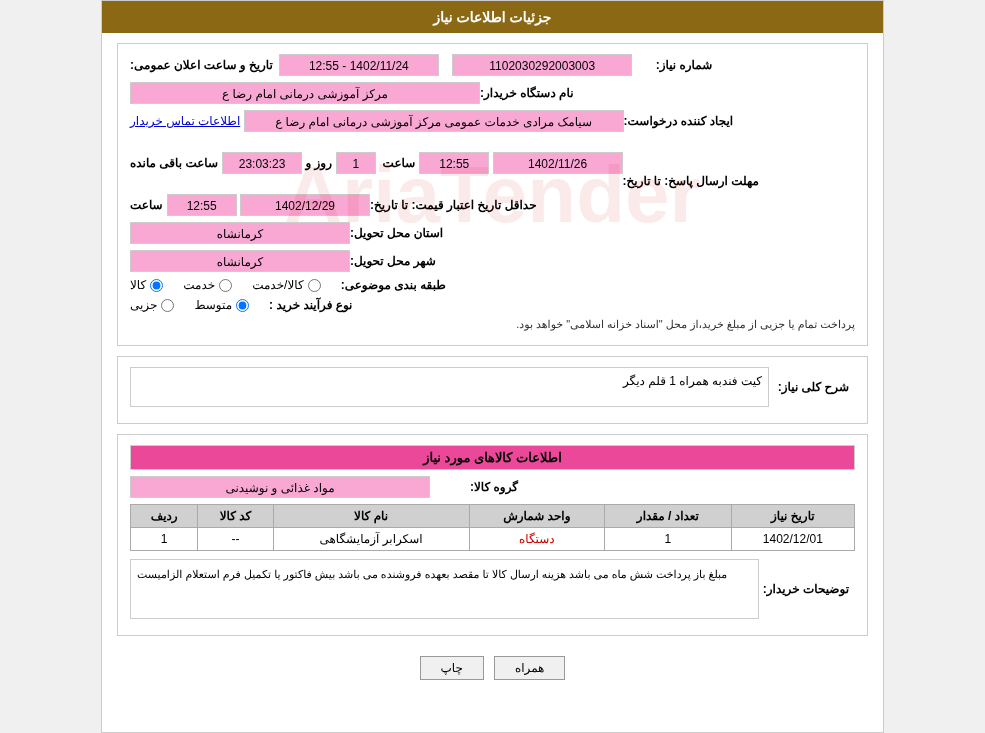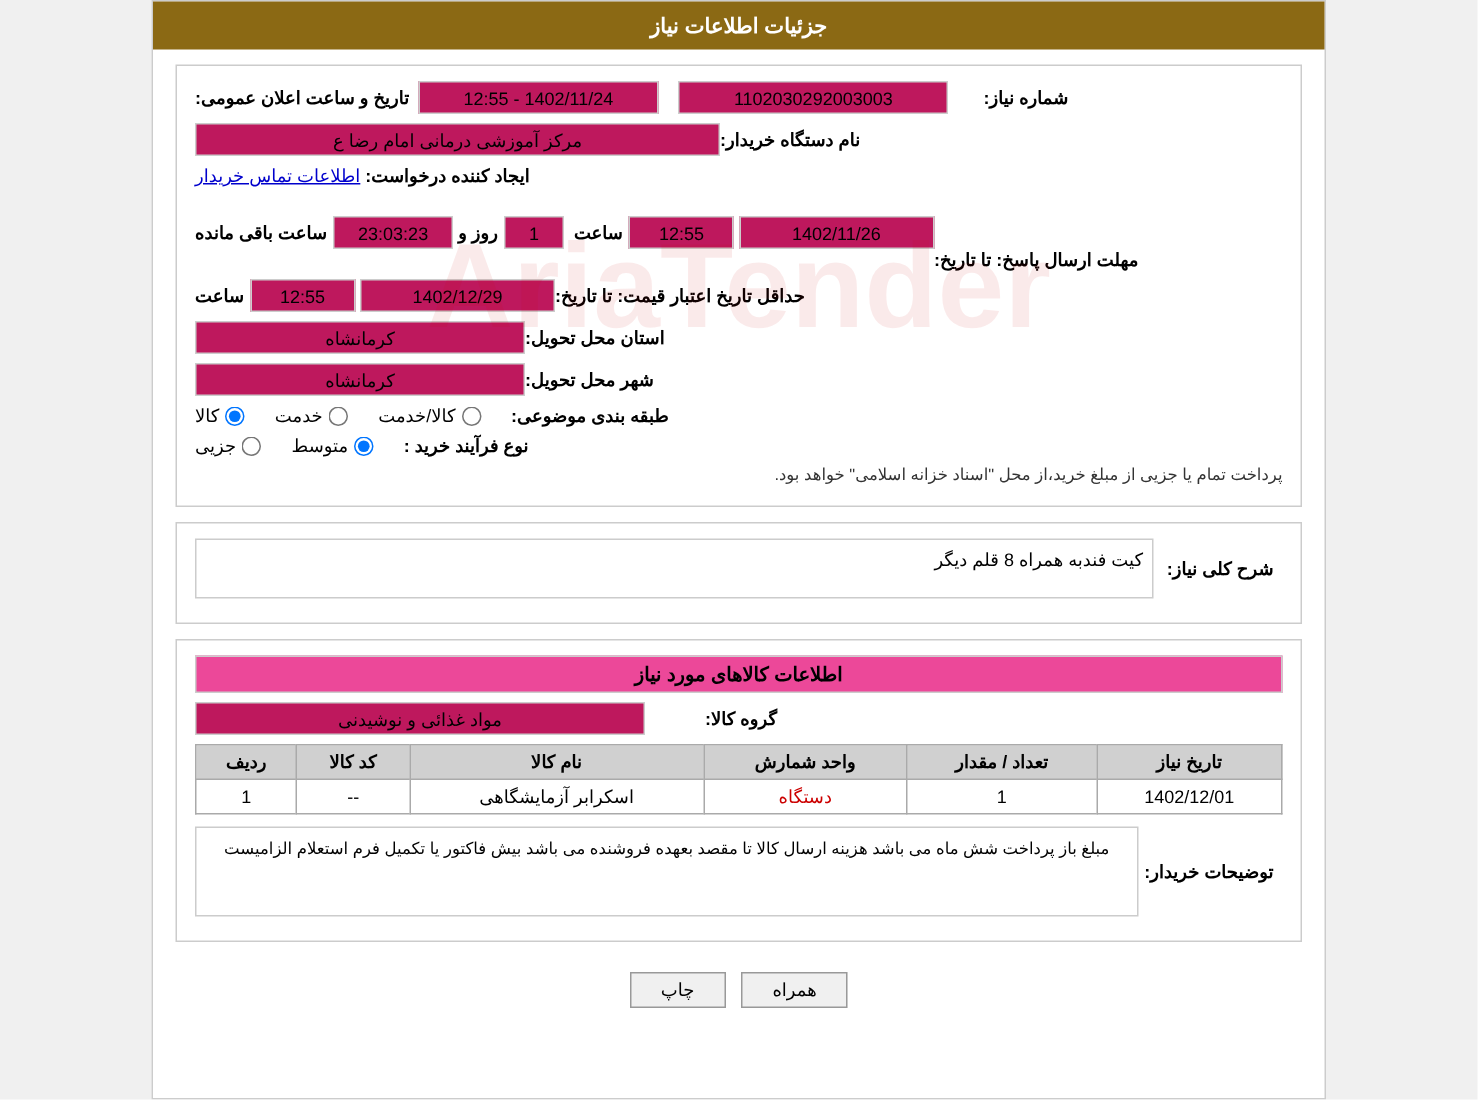--- a/index.html
+++ b/index.html
@@ -43,21 +43,21 @@
     .label {
       font-weight: bold;
       white-space: nowrap;
       margin-right: 6px;
       color: #000;
       min-width: 80px;
       text-align: right;
     }
     .value-box {
       border: 1px solid #ccc;
-      background: #be185d;
+      background: #f9a8d4;
       padding: 2px 6px;
       min-width: 120px;
       text-align: center;
       height: 22px;
       line-height: 18px;
     }
     .value-box-wide {
       min-width: 350px;
     }
     .value-box-medium {
@@ -152,21 +152,21 @@
       font-size: 80px;
       font-weight: bold;
       color: #cc0000;
       pointer-events: none;
       white-space: nowrap;
     }
     .notes-box {
       border: 1px solid #ccc;
       padding: 6px;
       min-height: 60px;
-      text-align: center;
+      text-align: left;
       direction: rtl;
       font-size: 11px;
       line-height: 1.6;
     }
     .inline-label {
       font-weight: bold;
       margin-right: 4px;
     }
     .goods-row {
       display: flex;
@@ -196,20 +196,21 @@
         <span class="label">تاریخ و ساعت اعلان عمومی:</span>
       </div>
 
       <div class="info-row">
         <span class="label">نام دستگاه خریدار:</span>
         <div class="value-box value-box-wide">مرکز آموزشی  درمانی امام رضا  ع</div>
       </div>
 
       <div class="info-row">
         <span class="label">ایجاد کننده درخواست:</span>
+        <div class="value-box value-box-wide" style="min-width:380px;">سیامک مرادی خدمات عمومی مرکز آموزشی  درمانی امام رضا  ع</div>
         &nbsp;
         <span class="link-text">اطلاعات تماس خریدار</span>
       </div>
 
       <div class="info-row">
         <span class="label" style="min-width:120px;margin-top:36px;">مهلت ارسال پاسخ: تا تاریخ:</span>
         <div class="value-box" style="min-width:130px;">1402/11/26</div>
         &nbsp;
         <div class="value-box" style="min-width:70px;">12:55</div>
         <span class="inline-label">ساعت</span>
@@ -267,21 +268,21 @@
         </div>
       </div>
 
       <div class="notice-text">پرداخت تمام یا جزیی از مبلغ خرید،از محل "اسناد خزانه اسلامی" خواهد بود.</div>
 
     </div>
 
     <div class="info-section">
       <div class="info-row">
         <span class="label">شرح کلی نیاز:</span>
-        <div class="desc-box" style="flex:1; min-height:40px; direction:rtl;">کیت فندبه همراه 8 قلم دیگر</div>
+        <div class="desc-box" style="flex:1; min-height:40px; direction:rtl;">کیت فندبه همراه 1 قلم دیگر</div>
       </div>
     </div>
 
     <div class="info-section">
       <div class="section-title">اطلاعات کالاهای مورد نیاز</div>
 
       <div class="goods-row">
         <span class="label">گروه کالا:</span>
         <div class="value-box" style="min-width:300px;">مواد غذائی و نوشیدنی</div>
       </div>

